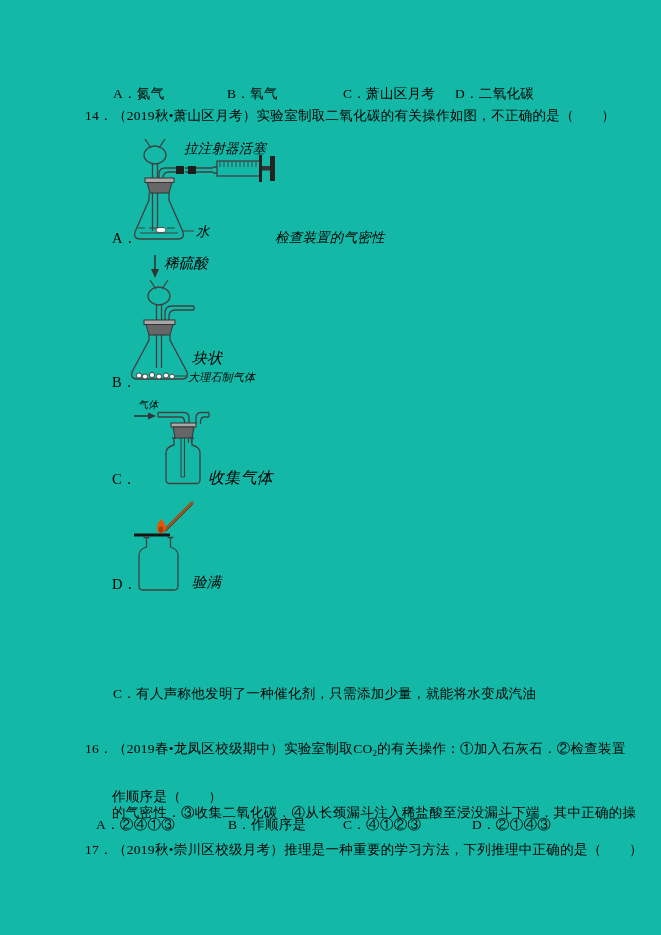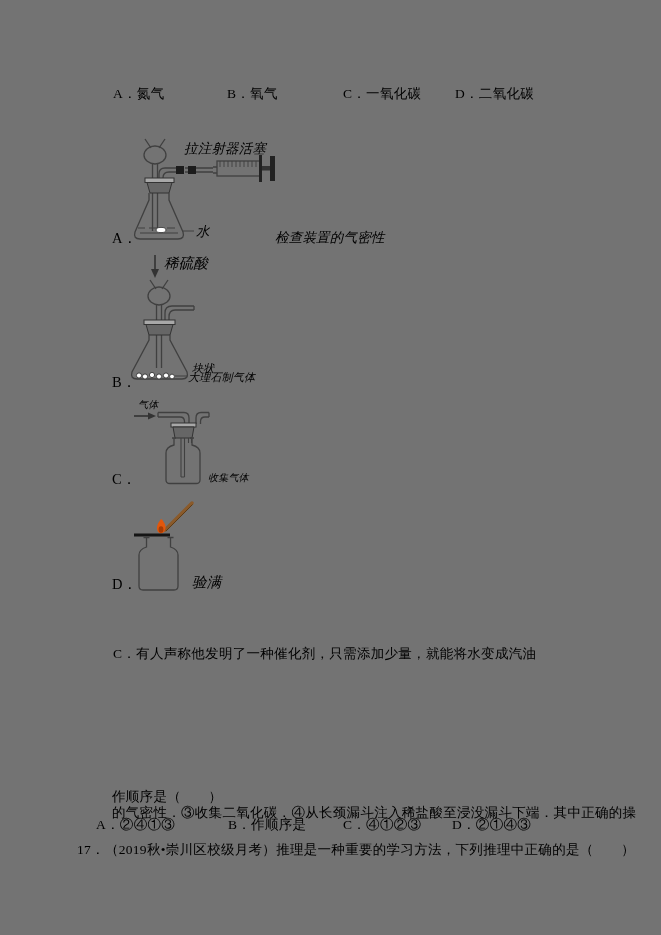--- a/index.html
+++ b/index.html
@@ -1,38 +1,39 @@
 <!DOCTYPE html>
 <html><head>
 <meta charset="utf-8">
 <style>
   html,body { margin:0; padding:0; background:#ffffff; }
   .page {
-    position:relative; width:661px; height:935px; background:#737373;
+    position:relative; width:661px; height:935px; background:#14b8a6;
     font-family:"Liberation Serif","DejaVu Serif",serif; color:#000;
     overflow:hidden;
   }
   .t { position:absolute; white-space:nowrap; font-size:13.5px; line-height:17px; letter-spacing:.3px; }
   .lbl { position:absolute; white-space:nowrap; line-height:15px; letter-spacing:.2px;font-style:italic; }
   .letter { position:absolute; white-space:nowrap; font-size:14.5px; line-height:16px; }
   .sub { font-size:9px; vertical-align:-3px; }
   svg { position:absolute; overflow:visible; }
 </style>
 </head>
 <body>
 
 <div class="page">
 
   <div>
     <span class="t" style="left:113px; top:85px">A．氮气</span>
     <span class="t" style="left:227px; top:85px">B．氧气</span>
-    <span class="t" style="left:343px; top:85px">C．一氧化碳</span>
+    <span class="t" style="left:343px; top:85px">C．萧山区月考</span>
     <span class="t" style="left:455px; top:85px">D．二氧化碳</span>
   </div>
 
+  <div class="t" style="left:85px; top:107px">14．（2019秋•萧山区月考）实验室制取二氧化碳的有关操作如图，不正确的是（　　）</div>
 
   <svg style="left:128px; top:136px" width="152" height="108" viewBox="0 0 152 108">
     <g fill="none" stroke="#404040" stroke-width="1.3">
       <path d="M17,3 L23,12 M37,3 L31,12"></path>
       <ellipse cx="27" cy="19" rx="11" ry="9"></ellipse>
       <path d="M24.5,27 V95 M29.5,27 V95"></path>
       <path d="M31,44 V38 Q31,32 37,32 H49"></path>
       <path d="M35,44 V42 Q35,36 41,36 H49"></path>
       <path d="M57,32 H85 M57,36 H85"></path>
     </g>
@@ -78,21 +79,21 @@
       <circle cx="11" cy="123.5" r="2.6"></circle>
         <circle cx="17" cy="124.5" r="2.6"></circle>
         <circle cx="24" cy="123" r="2.6"></circle>
       <circle cx="31" cy="124.5" r="2.6"></circle>
         <circle cx="38" cy="123.5" r="2.6"></circle>
         <circle cx="44" cy="124.5" r="2.4"></circle>
     </g>
     <line x1="47" y1="124" x2="60" y2="124" stroke="#404040" stroke-width="1"></line>
   </svg>
   <span class="lbl" style="left:164px; top:256px; font-size:14.5px">稀硫酸</span>
-  <span class="lbl" style="left:192px; top:361px; font-size:11px">块状</span>
+  <span class="lbl" style="left:192px; top:351px; font-size:15px">块状</span>
   <span class="lbl" style="left:188px; top:370px; font-size:11px">大理石制气体</span>
   <span class="letter" style="left:112px; top:374px">B．</span>
 
   <svg style="left:128px; top:395px" width="100" height="93" viewBox="0 0 100 93">
     <line x1="6" y1="21" x2="20" y2="21" stroke="#333" stroke-width="1.6"></line>
     <path d="M20,17.5 L20,24.5 L28,21 Z" fill="#333"></path>
     <g fill="none" stroke="#404040" stroke-width="1.3">
       <path d="M30,17.5 H56 Q61,17.5 61,23 V29"></path>
       <path d="M30,22 H52 Q56.5,22 56.5,26.5 V29"></path>
       <line x1="30" y1="17.5" x2="30" y2="22"></line>
@@ -106,42 +107,43 @@
       <path d="M44,43 H48 M62,43 H66"></path>
       <path d="M46,43 V50 Q38,52 38,58 V85 Q38,88.5 42,88.5 H68 Q72,88.5 72,85 V58 Q72,52 64,50 V43"></path>
     </g>
     <g fill="none" stroke="#404040" stroke-width="1.1">
       <path d="M53,43 V82 M56.5,43 V82 M53,82 H56.5"></path>
       <path d="M60.5,43 V48 M63.5,43 V48"></path>
     </g>
   </svg>
   <span class="lbl" style="left:138px; top:397px; font-size:10px">气体</span>
   <span class="letter" style="left:112px; top:471px">C．</span>
-  <span class="lbl" style="left:208px; top:470px; font-size:10px">收集气体</span>
+  <span class="lbl" style="left:208px; top:470px; font-size:16px">收集气体</span>
 
   <svg style="left:128px; top:500px" width="110" height="95" viewBox="0 0 110 95">
     <line x1="37" y1="30" x2="64" y2="3" stroke-width="3.4" stroke-linecap="round" stroke="#8a5a2a"></line>
     <line x1="38" y1="31" x2="64.5" y2="4.5" stroke-width="1" stroke="#5e3c16"></line>
     <path d="M33,19 Q27,26.5 29.8,31.5 Q32.5,35.3 36.2,31.8 Q39.5,27 34.8,20.5 Q33.8,19.3 33,19 Z" fill="#e2570c"></path>
     <ellipse cx="33" cy="29.5" rx="2.4" ry="3.3" fill="#a63c05"></ellipse>
     <rect x="6" y="33.5" width="36" height="3" fill="#151515"></rect>
     <g fill="none" stroke="#404040" stroke-width="1.3">
       <path d="M15.5,37.5 H21.5 M39.5,37.5 H45.5"></path>
       <path d="M18.5,38 V47 Q11,49.5 11,55 V86 Q11,90 15,90 H46 Q50,90 50,86 V55 Q50,49.5 42.5,47 V38"></path>
     </g>
   </svg>
   <span class="letter" style="left:112px; top:576px">D．</span>
   <span class="lbl" style="left:192px; top:575px; font-size:14.5px">验满</span>
 
-  <div class="t" style="left:113px; top:645px">C．有人声称他发明了一种催化剂，只需添加少量，就能将水变成汽油</div>
+  <div class="t" style="left:113px; top:685px">C．有人声称他发明了一种催化剂，只需添加少量，就能将水变成汽油</div>
 
+  <div class="t" style="left:85px; top:740px"><span>16．（2019春•龙凤区校级期中）实验室制取CO</span><span class="sub">2</span><span>的有关操作：①加入石灰石．②检查装置</span></div>
   <div class="t" style="left:112px; top:804px">的气密性．③收集二氧化碳．④从长颈漏斗注入稀盐酸至浸没漏斗下端．其中正确的操</div>
   <div class="t" style="left:112px; top:788px">作顺序是（　　）</div>
   <div>
     <span class="t" style="left:96px; top:816px">A．②④①③</span>
     <span class="t" style="left:228px; top:816px">B．作顺序是</span>
     <span class="t" style="left:343px; top:816px">C．④①②③</span>
-    <span class="t" style="left:452px; top:816px">D．②①④③</span>
+    <span class="t" style="left:472px; top:816px">D．②①④③</span>
   </div>
 
-  <div class="t" style="left:77px; top:841px">17．（2019秋•崇川区校级月考）推理是一种重要的学习方法，下列推理中正确的是（　　）</div>
+  <div class="t" style="left:85px; top:841px">17．（2019秋•崇川区校级月考）推理是一种重要的学习方法，下列推理中正确的是（　　）</div>
 
 </div>
 
 </body></html>

